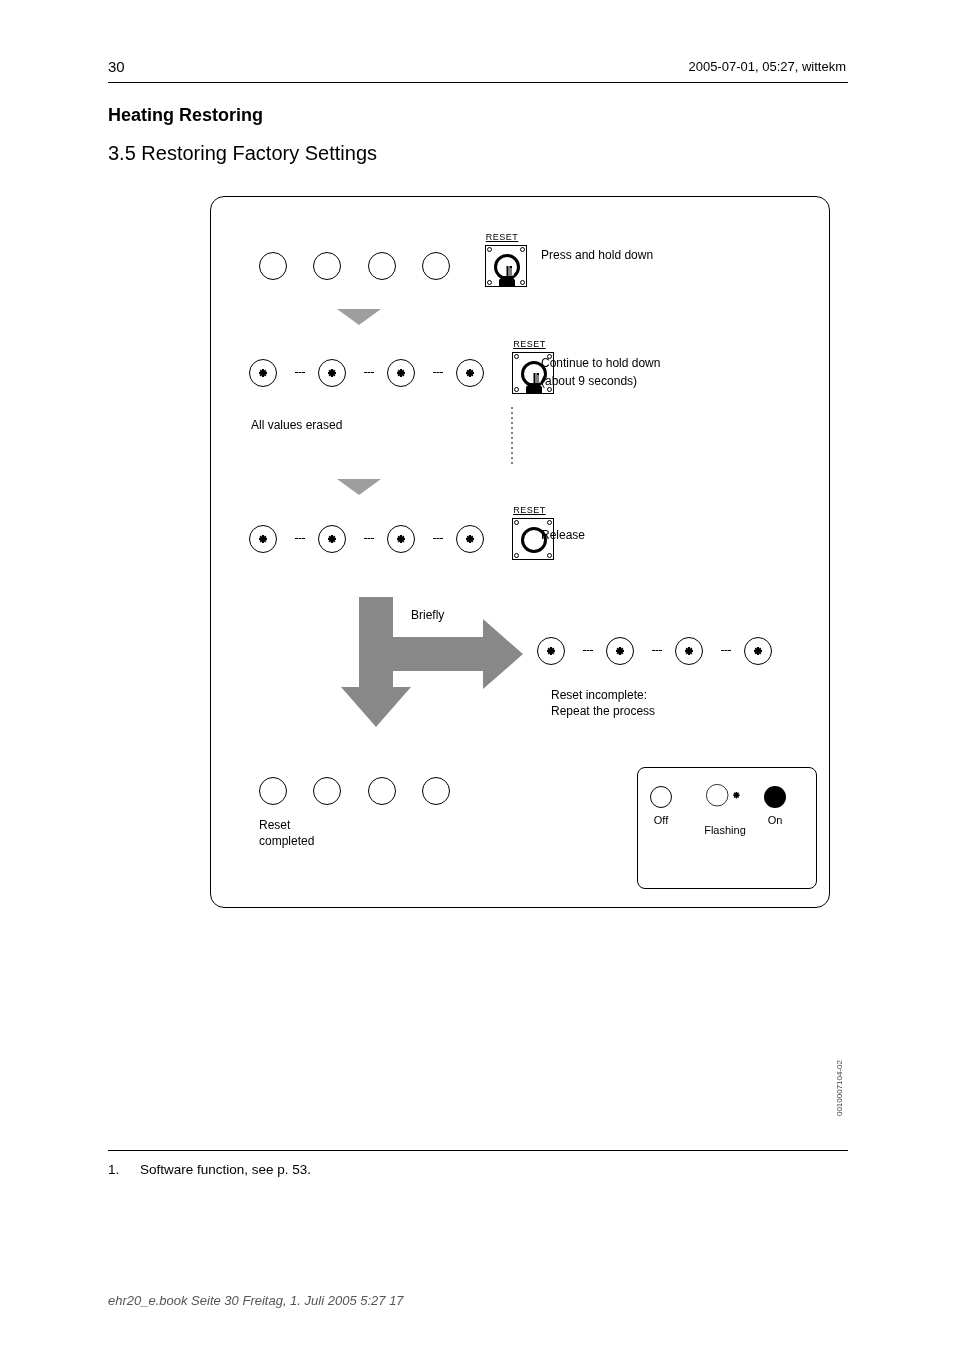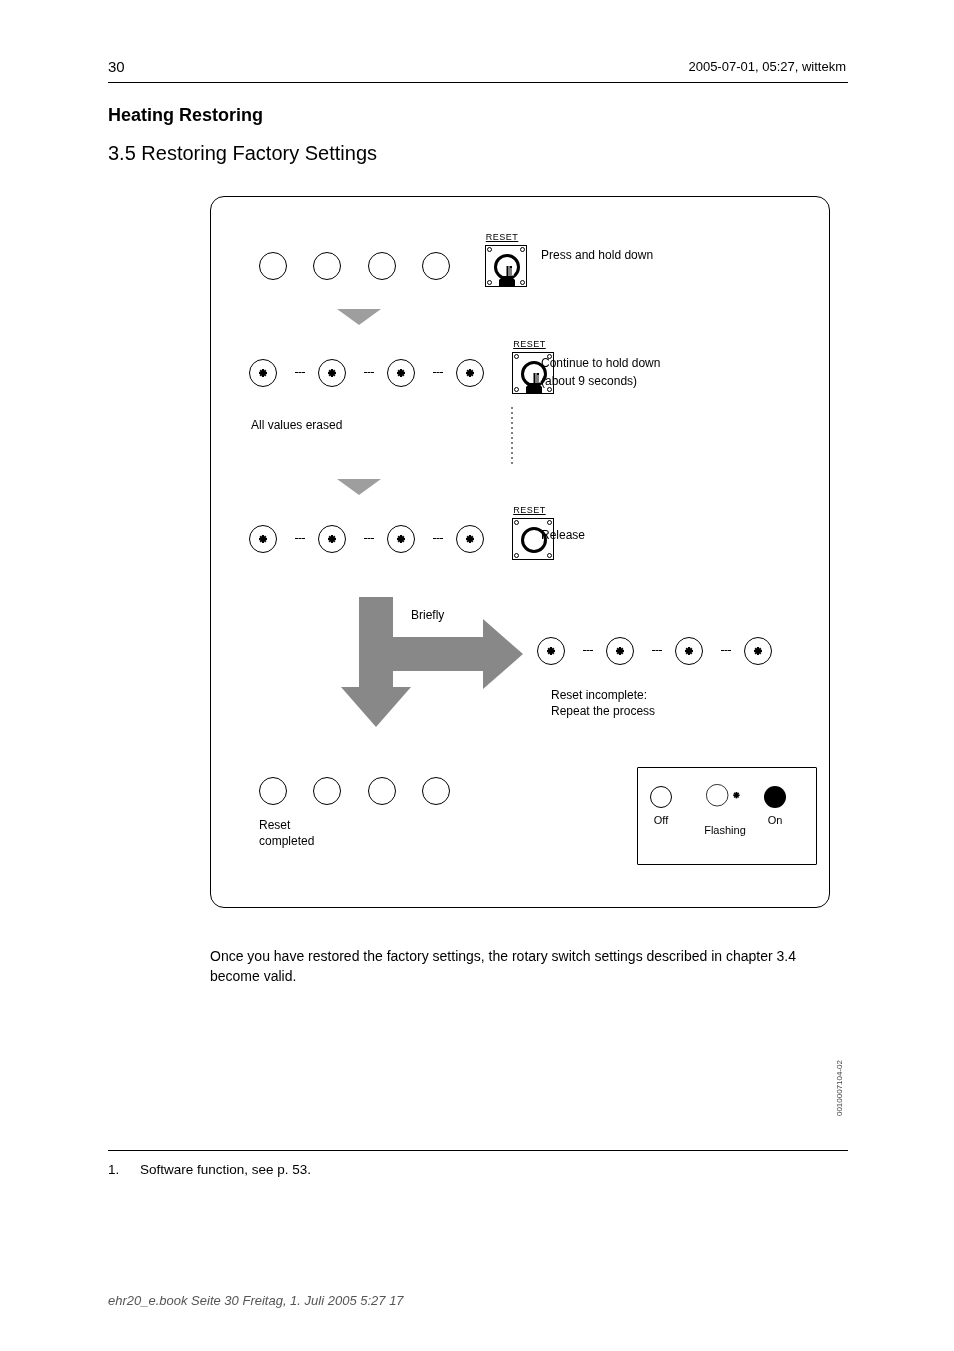--- a/index.html
+++ b/index.html
@@ -185,23 +185,23 @@
     position: absolute;
     font-size: 12px;
     line-height: 1.35;
     white-space: nowrap;
   }
 
   
   .legend-box {
     position: absolute;
     width: 180px;
-    height: 98px;
+    height: 122px;
     border: 1px solid #000;
-    border-radius: 1px;
+    border-radius: 8px;
   }
   .legend-box .cell {
     position: absolute;
     text-align: center;
     font-size: 11px;
   }
   .legend-box .cell .lbl { display: block; margin-top: 6px; }
 
   .footnote { font-size: 13.5px; line-height: 1.45; }
   .header-meta { font-size: 13px; }
@@ -331,21 +331,20 @@
         </div>
         <div class="cell" style="top:18px; left:126px;">
           <span class="led-on"></span>
           <span class="lbl">On</span>
         </div>
       </div>
 
     </div>
   </div>
 
-  <div class="bodytext" style="top:946px; left:210px; width:620px;">Once you have restored the factory settings, the rotary switch settings described in chapter 3.4 become valid.</div>
 
   <div class="bodytext" style="top:1060px; right:120px; font-size:8px; color:#444; transform:rotate(-90deg); transform-origin:right top;">0010007104-02</div>
 
   <div style="position:absolute; top:1150px; left:108px; width:740px; border-top:1px solid #000;"></div>
   <div class="bodytext footnote" style="top:1160px; left:108px;">1.</div>
   <div class="bodytext footnote" style="top:1160px; left:140px;">Software function, see p. 53.</div>
 
   <div class="bodytext italic" style="bottom:40px; left:108px; font-size:13px; color:#555;">ehr20_e.book  Seite 30  Freitag, 1. Juli 2005  5:27 17</div>
 
 </div>

